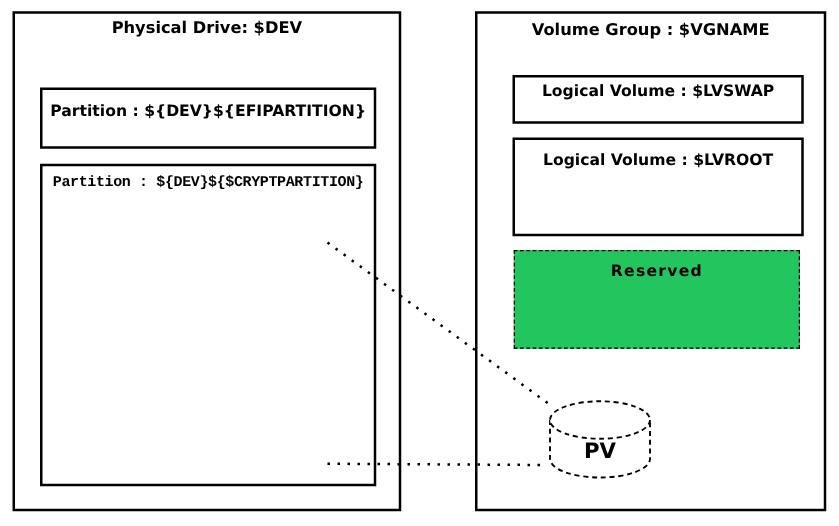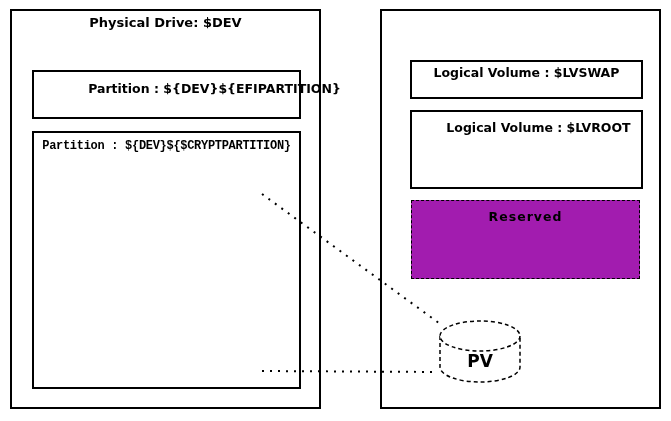--- a/index.html
+++ b/index.html
@@ -17,21 +17,21 @@
     overflow: hidden;
   }
   .box {
     position: absolute;
     border: 2px solid #000000;
     background: #ffffff;
   }
   .dashed-box {
     position: absolute;
     border: 1px dashed #000000;
-    background: #a21caf;
+    background: #22c55e;
   }
   .label {
     position: absolute;
     width: 100%;
     text-align: center;
     white-space: nowrap;
     font-size: 12.5px;
     line-height: 17px;
   }
   .title {
@@ -42,34 +42,34 @@
     font-size: 12px;
     letter-spacing: -0.3px;
   }
   .spaced {
     letter-spacing: 1px;
   }
   
   #physical-drive-box { left: 10px; top: 9px; width: 311px; height: 400px; }
   #physical-drive-title-wrap { left: 0; top: 3px; }
   
-  #efi-partition-box { left: 20px; top: 59px; width: 269px; height: 49px; padding-left: 48px; }
+  #efi-partition-box { left: 20px; top: 59px; width: 269px; height: 49px; }
   #efi-partition-label { top: 8px; }
   
   #crypt-partition-box { left: 20px; top: 120px; width: 269px; height: 258px; font-family: Liberation Mono, monospace; }
   #crypt-partition-label-wrap { left: 0; top: 5px; }
   
   #physical-volume-box { left: 26px; top: 57px; width: 201px; height: 180px; }
   #physical-volume-label { top: 7px; }
   
   #volume-group-box { left: 380px; top: 9px; width: 281px; height: 400px; }
   #volume-group-title { top: 5px; }
   #lv-swap-box { left: 28px; top: 49px; width: 233px; height: 39px; }
   #lv-swap-label { top: 2px; }
-  #lv-root-box { left: 28px; top: 99px; width: 233px; height: 79px; padding-left: 12px; }
+  #lv-root-box { left: 28px; top: 99px; width: 233px; height: 79px; }
   #lv-root-label { top: 7px; }
   #reserved-box { left: 29px; top: 189px; width: 229px; height: 79px; }
   #reserved-label { top: 7px; }
   
   #overlay {
     position: absolute;
     left: 0; top: 0;
     width: 671px; height: 421px;
     z-index: 10;
     pointer-events: none;
@@ -100,20 +100,21 @@
 
     <div class="box" id="crypt-partition-box">
       <div id="crypt-partition-label-wrap" class="label" style="position:absolute;">
         <div class="tight">Partition : ${DEV}${$CRYPTPARTITION}</div>
       </div>
 
     </div>
   </div>
 
   <div class="box" id="volume-group-box">
+    <div class="label title" id="volume-group-title">Volume Group : $VGNAME</div>
 
     <div class="box" id="lv-swap-box">
       <div class="label" id="lv-swap-label">Logical Volume : $LVSWAP</div>
     </div>
 
     <div class="box" id="lv-root-box">
       <div class="label" id="lv-root-label">Logical Volume : $LVROOT</div>
     </div>
 
     <div class="dashed-box" id="reserved-box">

